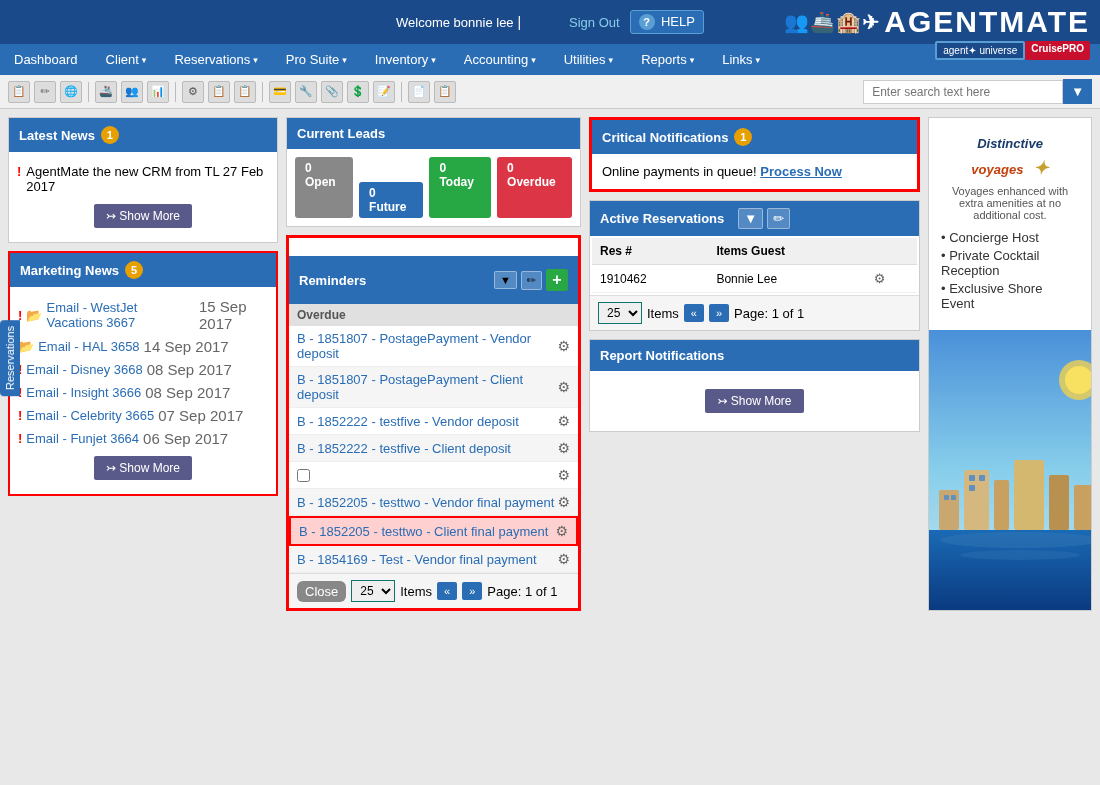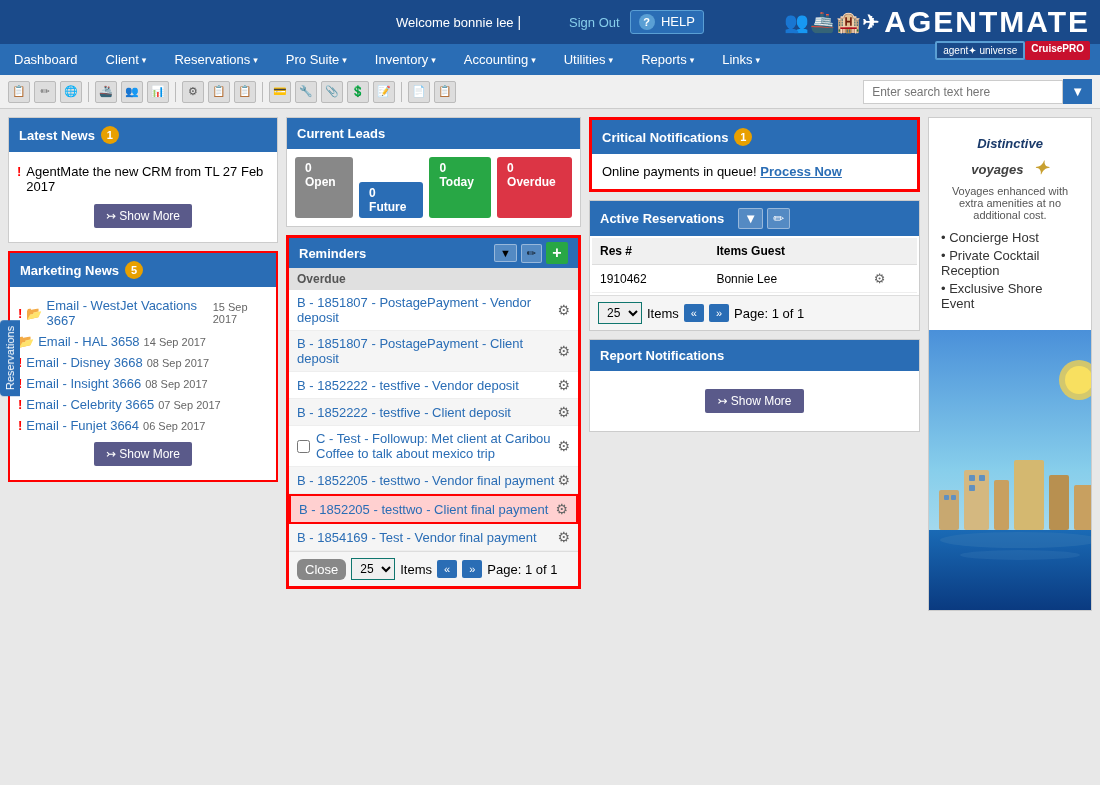--- a/index.html
+++ b/index.html
@@ -56,21 +56,21 @@
     
     .leads-badges { display: flex; gap: 6px; padding: 8px; }
     .leads-badge { padding: 4px 10px; border-radius: 3px; color: white; font-size: 12px; font-weight: bold; }
     .badge-gray { background: #888; }
     .badge-blue { background: #2a6db5; margin-top: 25px; }
     .badge-green { background: #28a745; }
     .badge-red { background: #dc3545; }
 
     
     .panel.reminders-panel { border: 3px solid red; }
-    .reminders-header { background: #2a6db5; color: white; padding: 4px 10px; font-weight: bold; font-size: 14px; display: flex; align-items: center; gap: 0; }
+    .reminders-header { background: #2a6db5; color: white; padding: 13px 10px; font-weight: bold; font-size: 14px; display: flex; align-items: center; gap: 0; margin-top: 18px; }
     .reminders-toolbar { display: flex; align-items: center; gap: 4px; margin-left: auto; }
     .rem-icon { background: rgba(255,255,255,0.2); border: 1px solid rgba(255,255,255,0.4); padding: 2px 5px; border-radius: 2px; cursor: pointer; font-size: 11px; }
     .rem-add { background: #28a745; color: white; border: none; width: 22px; height: 22px; border-radius: 2px; cursor: pointer; font-size: 16px; font-weight: bold; display: flex; align-items: center; justify-content: center; }
     .section-label { background: #e0e0e0; padding: 4px 8px; font-weight: bold; font-size: 12px; color: #555; }
     .reminder-item { display: flex; align-items: center; justify-content: space-between; padding: 5px 8px; border-bottom: 1px solid #eee; font-size: 12px; }
     .reminder-item:nth-child(even) { background: #f5f5f5; }
     .reminder-item.highlighted { background: #ffd0d0; border: 2px solid red; }
     .reminder-text { flex: 1; color: #2a6db5; cursor: pointer; }
     .gear-btn { background: none; border: none; cursor: pointer; color: #666; font-size: 14px; }
     .reminder-check { margin-right: 6px; }
@@ -101,21 +101,21 @@
     .ad-subtitle { font-size: 11px; color: #555; margin-top: 4px; }
     .ad-features { text-align: left; padding: 8px 4px; font-size: 11px; color: #333; }
     .ad-features li { margin: 3px 0; }
     .ad-image { width: 100%; height: 280px; background: linear-gradient(135deg, #b8d4f0 0%, #6a9fd4 30%, #c8a870 60%, #8a6030 80%, #1a4a8a 100%); display: flex; align-items: center; justify-content: center; font-size: 11px; color: white; }
 
     
     .mkt-item { display: flex; align-items: center; gap: 4px; padding: 3px 0; font-size: 12px; color: #333; }
     .mkt-item .excl { color: red; font-weight: bold; }
     .mkt-item .folder { color: #888; }
     .mkt-item .link { color: #2a6db5; cursor: pointer; text-decoration: none; }
-    .mkt-item .date { color: #666; font-size: 11px; }
+    .mkt-item .date { color: #666; font-size: 15px; }
   </style>
 </head>
 <body>
 
 <div style="position:fixed;left:0;top:320px;background:#2a6db5;color:white;padding:6px 4px;font-size:11px;writing-mode:vertical-lr;transform:rotate(180deg);z-index:100;cursor:pointer;border-radius:0 4px 4px 0;">Reservations</div>
 
 <div class="top-header">
   <span class="welcome-text">
     <span>Welcome bonnie lee</span>
     | <a style="color:#87ceeb;">Sign Out</a>
@@ -271,21 +271,20 @@
       <div class="reminder-item">
         <span class="reminder-text">B - 1852222 - testfive - Vendor deposit</span>
         <button class="gear-btn">⚙</button>
       </div>
       <div class="reminder-item" style="background:#f5f5f5;">
         <span class="reminder-text">B - 1852222 - testfive - Client deposit</span>
         <button class="gear-btn">⚙</button>
       </div>
       <div class="reminder-item">
         <input type="checkbox" class="reminder-check" style="">
-        <span class="reminder-text">C - Test - Followup: Met client at Caribou Coffee to talk about mexico trip</span>
         <button class="gear-btn">⚙</button>
       </div>
       <div class="reminder-item" style="background:#f5f5f5;">
         <span class="reminder-text">B - 1852205 - testtwo - Vendor final payment</span>
         <button class="gear-btn">⚙</button>
       </div>
       <div class="reminder-item highlighted">
         <span class="reminder-text">B - 1852205 - testtwo - Client final payment</span>
         <button class="gear-btn">⚙</button>
       </div>
@@ -367,21 +366,21 @@
         <button class="show-more-btn" style="margin-top:10px;">Show More</button>
       </div>
     </div>
   </div>
 
   <div class="col-ad">
     <div class="ad-panel">
       <div class="ad-content">
         <div class="ad-title">
           <span style="font-style:italic;color:#1a3a6a;">Distinctive</span><br>
-          <span style="font-style:italic;color:#404040;">voyages</span>
+          <span style="font-style:italic;color:#c2410c;">voyages</span>
           <span style="font-size:18px;color:#c8a030;margin-left:4px;">✦</span>
         </div>
         <div class="ad-subtitle">Voyages enhanced with extra amenities at no additional cost.</div>
         <ul class="ad-features" style="list-style:none;padding:6px 2px;">
           <li>• Concierge Host</li>
           <li>• Private Cocktail Reception</li>
           <li>• Exclusive Shore Event</li>
         </ul>
       </div>
       <div class="ad-image">

